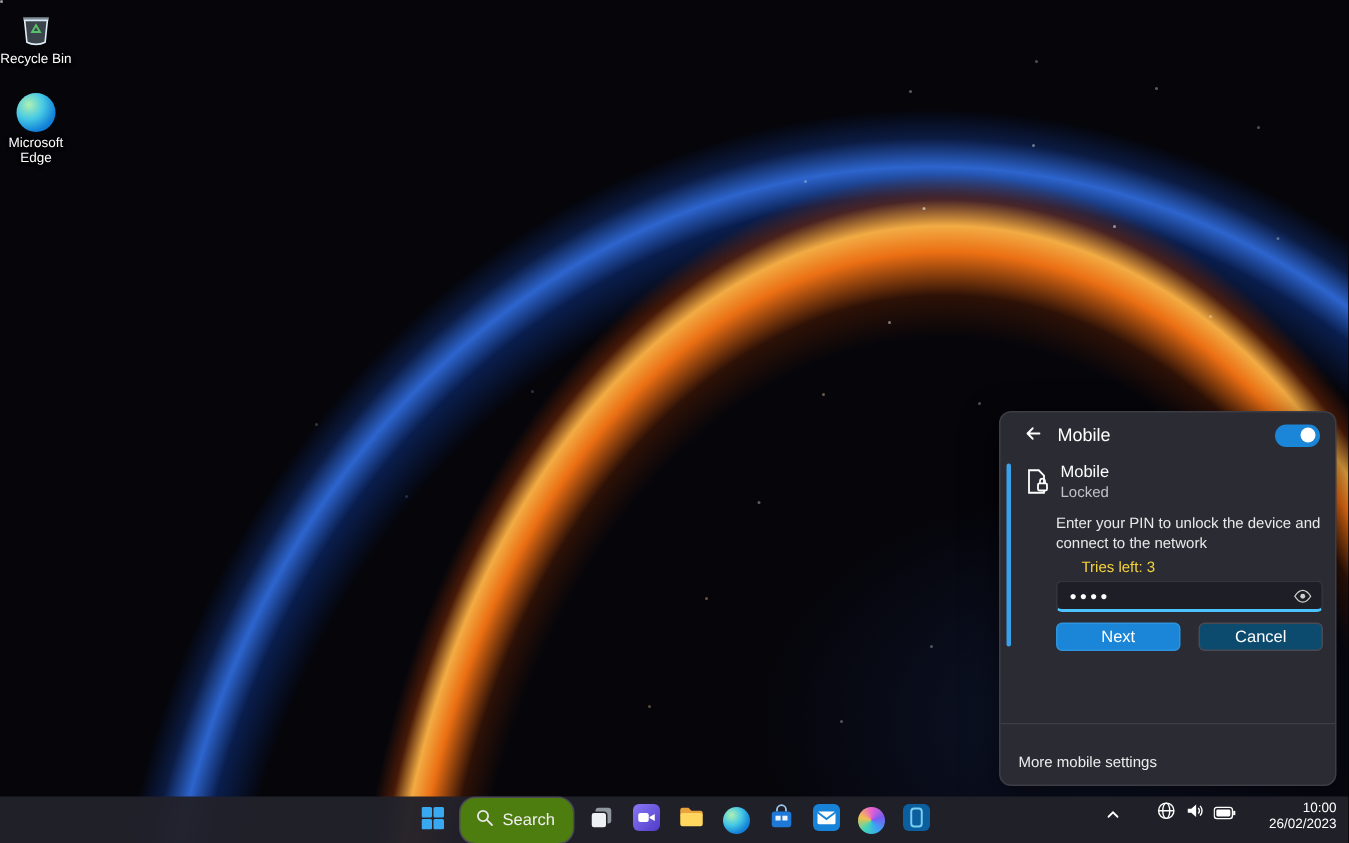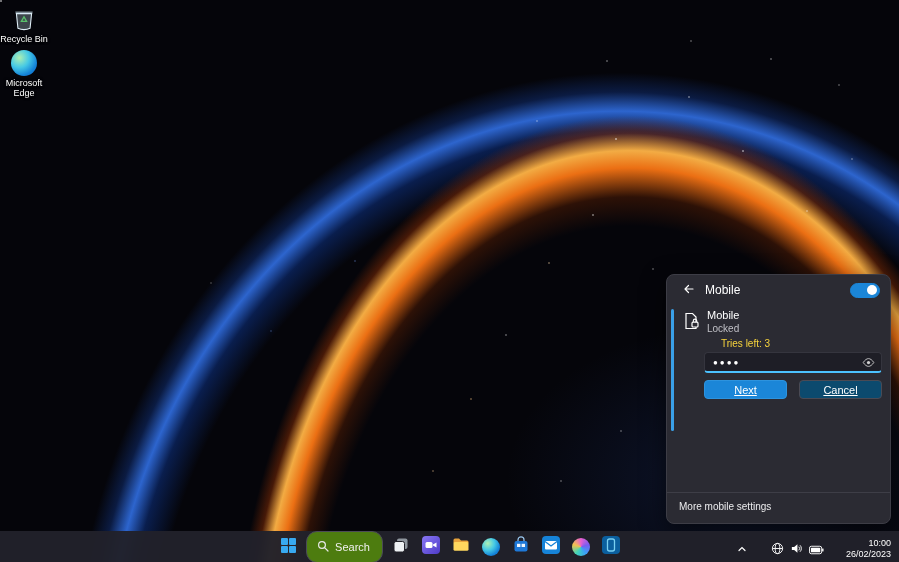--- a/index.html
+++ b/index.html
@@ -49,21 +49,21 @@
   
   .desktop-icon {
     position:absolute; width:48px; text-align:center; cursor:default;
   }
   .desktop-icon .glyph { display:flex; justify-content:center; margin-bottom:2px; }
   .desktop-icon .label {
     font-size:9px; line-height:1.15; color:#fff;
     text-shadow:0 1px 2px rgba(0,0,0,.9), 0 0 3px rgba(0,0,0,.8);
   }
   .icon-recycle { left:0; top:6; top:6px; }
-  .icon-edge-desktop { left:0; top:50px; }
+  .icon-edge-desktop { left:0; top:62px; }
   .edge-ball {
     width:26px; height:26px; border-radius:50%;
     background: radial-gradient(circle at 32% 30%, #aef0b2 0%, #46c9e5 38%, #1483d8 70%, #0b5ec2 100%);
   }
   .edge-ball.small { width:18px; height:18px; }
 
   
   .panel {
     position:absolute; left:666px; top:274px; width:225px; height:250px;
     background:#2b2b33; border:1px solid #3d3d46; border-radius:8px;
@@ -98,30 +98,30 @@
   .indent { margin-left:23px; width:178px; }
   .prompt { margin-top:9px; font-size:10px; line-height:1.3; color:#e8e8ea; }
   .tries { margin-top:4px; font-size:10px; color:#f6d33c;margin-left:17px; }
   .pin-input {
     margin-top:3px; height:21px; background:#1e1e26; border:1px solid #35353e;
     border-bottom:2px solid #4cc2ff; border-radius:4px;
     display:flex; align-items:center; padding:0 6px 0 8px; cursor:text;
   }
   .pin-dots { font-size:8px; letter-spacing:2px; color:#fff; flex:1; }
   .eye { display:flex; cursor:pointer; }
-  .btn-row { display:flex; gap:12px; margin-top:7px;text-decoration:underline; }
+  .btn-row { display:flex; gap:12px; margin-top:7px; }
   .btn {
     flex:1; height:19px; border-radius:4px; font-size:11px; cursor:pointer;
     font-family:inherit; color:#fff; background:#0c4a6e; border:1px solid #4a4a54;
     display:flex; align-items:center; justify-content:center; padding:0;
   }
   .btn.primary { background:#1b86d8; border-color:#2d93de; }
   .panel-footer {
-    position:absolute; left:0; right:0; bottom:0; height:31px;
-    border-top:1px solid #3e3e47; padding:8px 12px; font-size:10px; color:#ececee;
+    position:absolute; left:0; right:0; bottom:0; height:17px;
+    border-top:1px solid #3e3e47; padding:20px 12px; font-size:10px; color:#ececee;
     cursor:pointer; border-radius:0 0 8px 8px;
   }
 
   
   .taskbar {
     position:absolute; left:0; right:0; bottom:0; height:31px;
     background:rgba(33,33,42,.97);
   }
   .tb-center {
     position:absolute; left:0; right:0; top:0; bottom:0;
@@ -135,21 +135,21 @@
     height:32px; border-radius:11px; background:#4d7c0f; border:1px solid #4b4b57;
     display:flex; align-items:center; gap:6px; padding:0 12px 0 10px;
     color:#f0f0f0; font-size:11px; cursor:pointer;
   }
   .photos-ball {
     width:18px; height:18px; border-radius:50%;
     background: conic-gradient(#e95fd1, #7a5df0, #3aa2f5, #42d6b8, #f2c14e, #e95fd1);
   }
   .tray {
     position:absolute; right:6px; top:0; bottom:0;
-    display:flex; align-items:flex-end; gap:18px;
+    display:flex; align-items:flex-start; gap:18px;
   }
   .tray-group { display:flex; align-items:center; gap:6px; padding:3px 2px; border-radius:4px; cursor:pointer; }
   .tray-chevron { display:flex; padding:4px; border-radius:4px; cursor:pointer; }
   .clock {
     text-align:right; font-size:9px; line-height:1.25; color:#fff; cursor:pointer;
     padding:2px 2px;
   }
 </style>
 </head>
 <body>
@@ -200,20 +200,21 @@
           <rect x="11" y="11.2" width="6" height="4.8" rx="1" fill="#2b2b33"></rect>
         </svg>
       </span>
       <div class="sim-text">
         <div class="sim-name">Mobile</div>
         <div class="sim-status">Locked</div>
       </div>
     </div>
 
     <div class="indent">
+      <div class="prompt">Enter your PIN to unlock the device and connect to the network</div>
       <div class="tries">Tries left: 3</div>
       <div class="pin-input">
         <span class="pin-dots">●●●●</span>
         <span class="eye">
           <svg width="13" height="13" viewBox="0 0 16 16">
             <path d="M1.5 8 C3.5 4.8 6 3.2 8 3.2 C10 3.2 12.5 4.8 14.5 8 C12.5 11.2 10 12.8 8 12.8 C6 12.8 3.5 11.2 1.5 8 Z" fill="none" stroke="#cfcfcf" stroke-width="1.1"></path>
             <circle cx="8" cy="8" r="2" fill="#cfcfcf"></circle>
           </svg>
         </span>
       </div>

